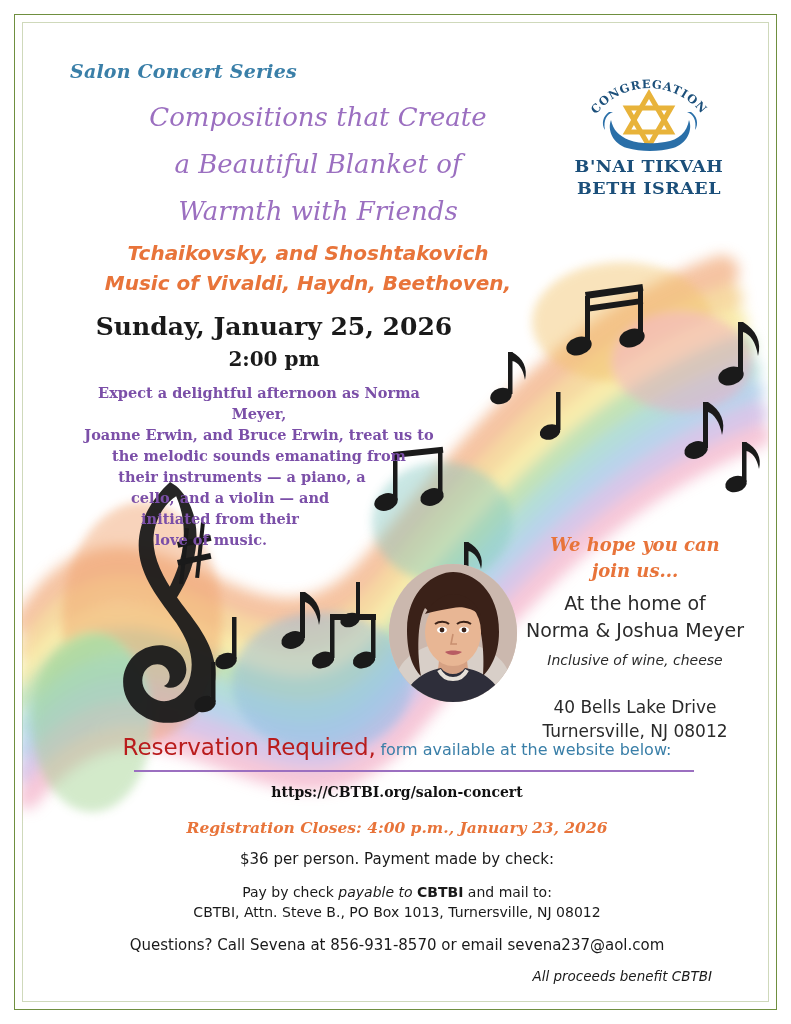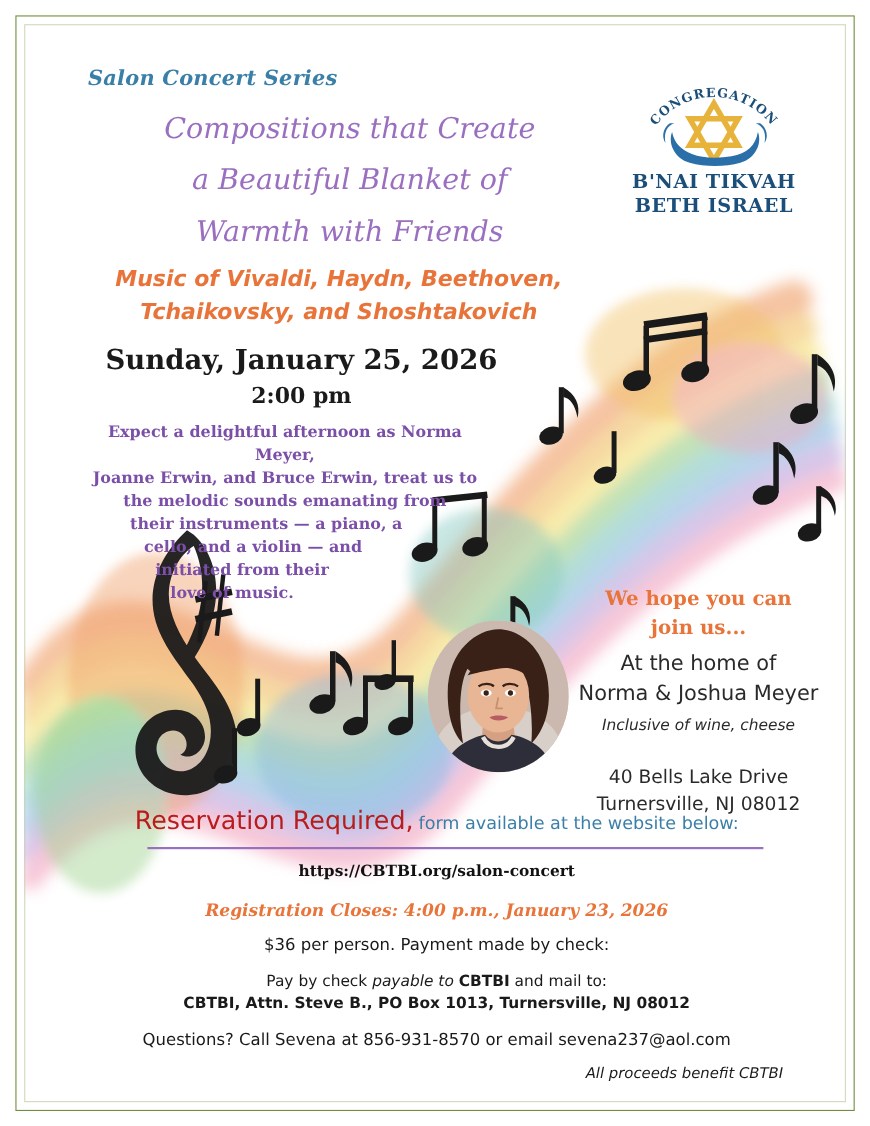--- a/index.html
+++ b/index.html
@@ -56,21 +56,21 @@
   .content {
     position: absolute;
     left: 22px;
     top: 22px;
     width: 747px;
     height: 980px;
   }
 
   .series-title {
     position: absolute;
-    left: 58px;
+    left: 48px;
     top: 38px;
     font-family: "DejaVu Serif", serif;
     font-style: italic;
     font-weight: bold;
     font-size: 19px;
     color: #3a7fa8;
     letter-spacing: .2px;
   }
 
   .main-title {
@@ -172,20 +172,21 @@
   .logo .name2 { top: 118px; }
 
   
   .invite-head {
     position: absolute;
     left: 498px;
     top: 510px;
     width: 230px;
     text-align: center;
     font-family: "DejaVu Serif", serif;
+    font-style: italic;
     font-weight: bold;
     font-size: 18px;
     line-height: 26px;
     color: #e8743a;
   }
   .invite-host {
     position: absolute;
     left: 488px;
     top: 568px;
     width: 250px;
@@ -306,21 +307,21 @@
   }
   .paycheck i { font-style: italic; }
   .paycheck b { font-weight: bold; }
   .mailto {
     position: absolute;
     left: 60px;
     top: 882px;
     width: 630px;
     text-align: center;
     font-family: "DejaVu Sans", sans-serif;
-    font-weight: bold;
+    font-weight: normal;
     font-size: 14px;
     color: #1a1a1a;
   }
   .questions {
     position: absolute;
     left: 60px;
     top: 914px;
     width: 630px;
     text-align: center;
     font-family: "DejaVu Sans", sans-serif;
@@ -479,22 +480,22 @@
 
     <div class="series-title">Salon Concert Series</div>
 
     <div class="main-title">
       <div>Compositions that Create</div>
       <div>a Beautiful Blanket of</div>
       <div>Warmth with Friends</div>
     </div>
 
     <div class="composers">
+      <div>Tchaikovsky, and Shoshtakovich</div>
       <div>Music of Vivaldi, Haydn, Beethoven,</div>
-      <div>Tchaikovsky, and Shoshtakovich</div>
     </div>
 
     <div class="date-line">Sunday, January 25, 2026</div>
     <div class="time-line">2:00 pm</div>
 
     <div class="blurb">
       <span class="l1">Expect a delightful afternoon as Norma Meyer,</span>
       <span class="l2">Joanne Erwin, and Bruce Erwin, treat us to</span>
       <span class="l3">the melodic sounds emanating from</span>
       <span class="l4">their instruments — a piano, a</span>

